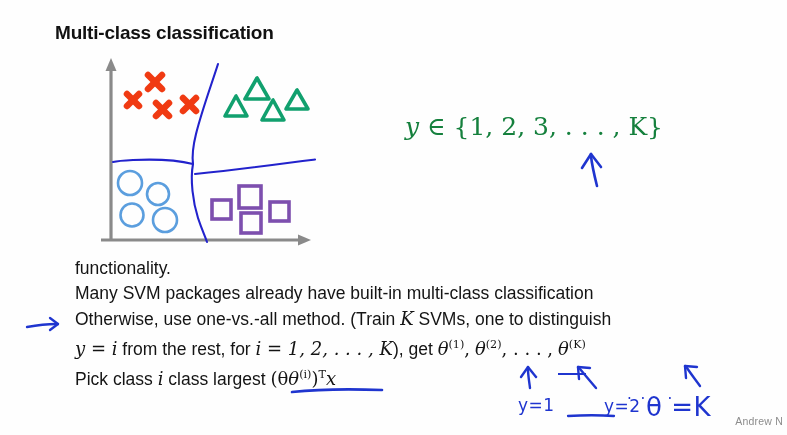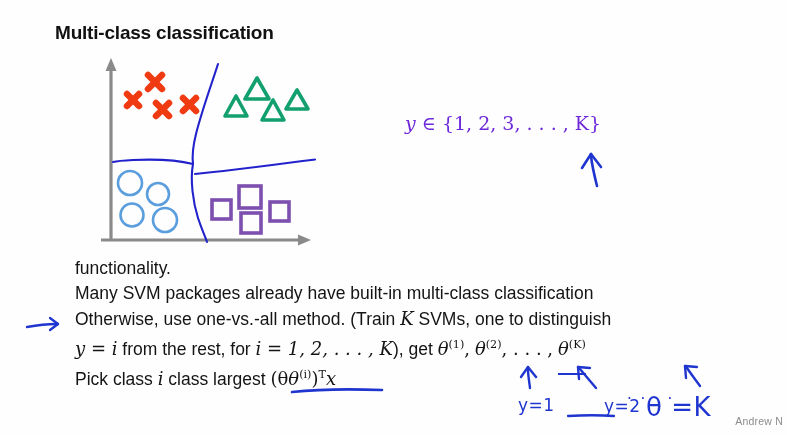--- a/index.html
+++ b/index.html
@@ -42,22 +42,22 @@
   #formula-block {
     position: absolute;
     left: 405px;
     top: 112px;
     width: 290px;
     height: 80px;
   }
   .math-formula {
     font-family: "DejaVu Serif", "Liberation Serif", serif;
     font-style: italic;
-    font-size: 19px;
-    color: #6d28d9;
+    font-size: 25px;
+    color: #15803d;
     white-space: nowrap;
   }
   .math-formula .upr { font-style: normal; }
   #body-text {
     position: absolute;
     left: 55px;
     top: 256px;
     width: 730px;
   }
   .body-line {

